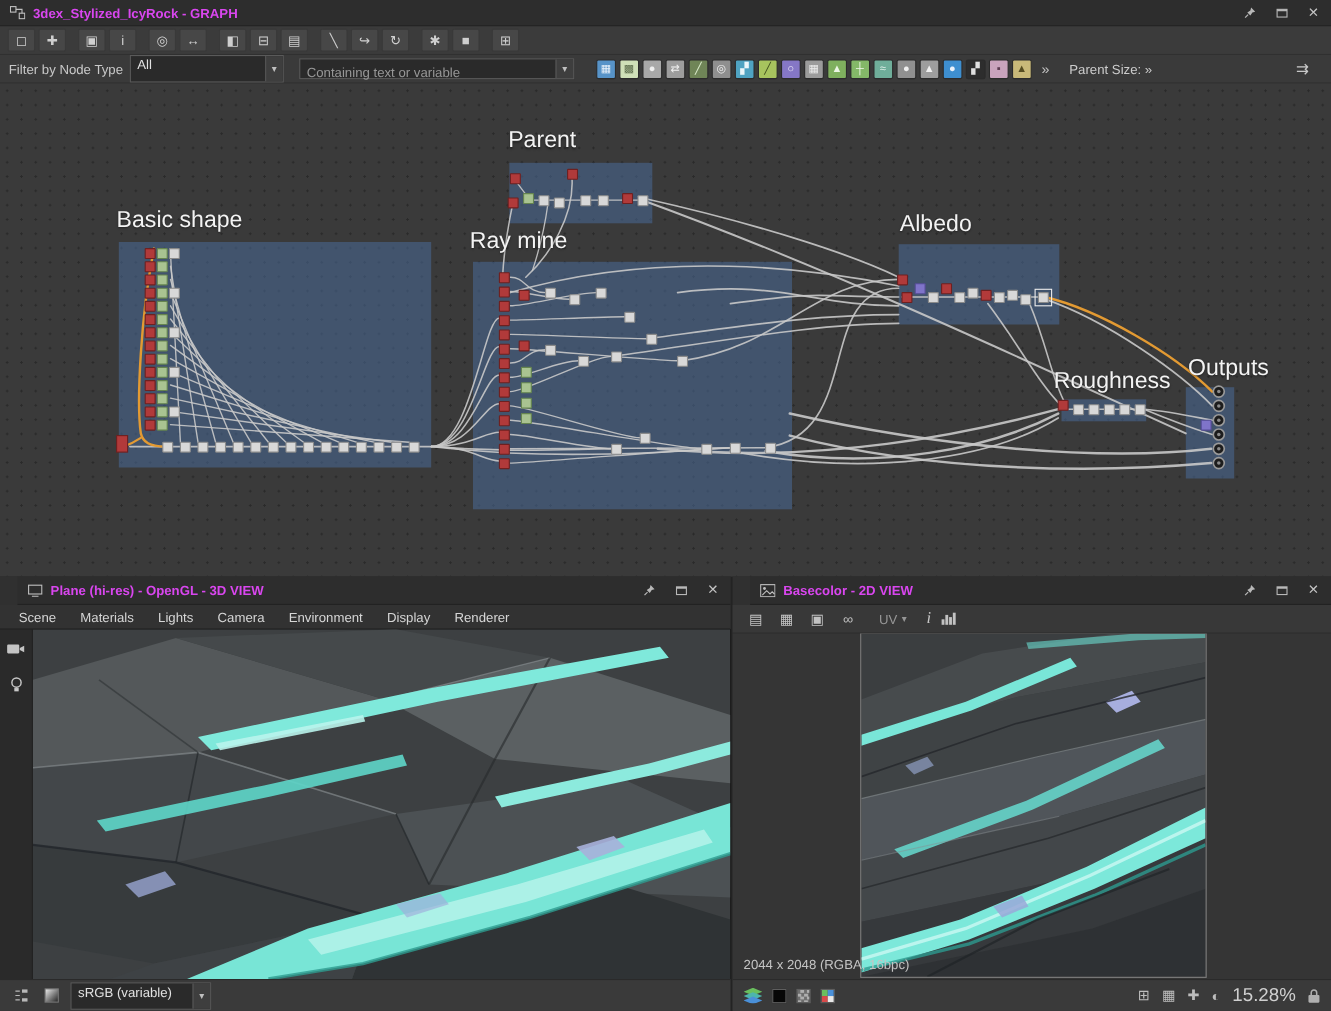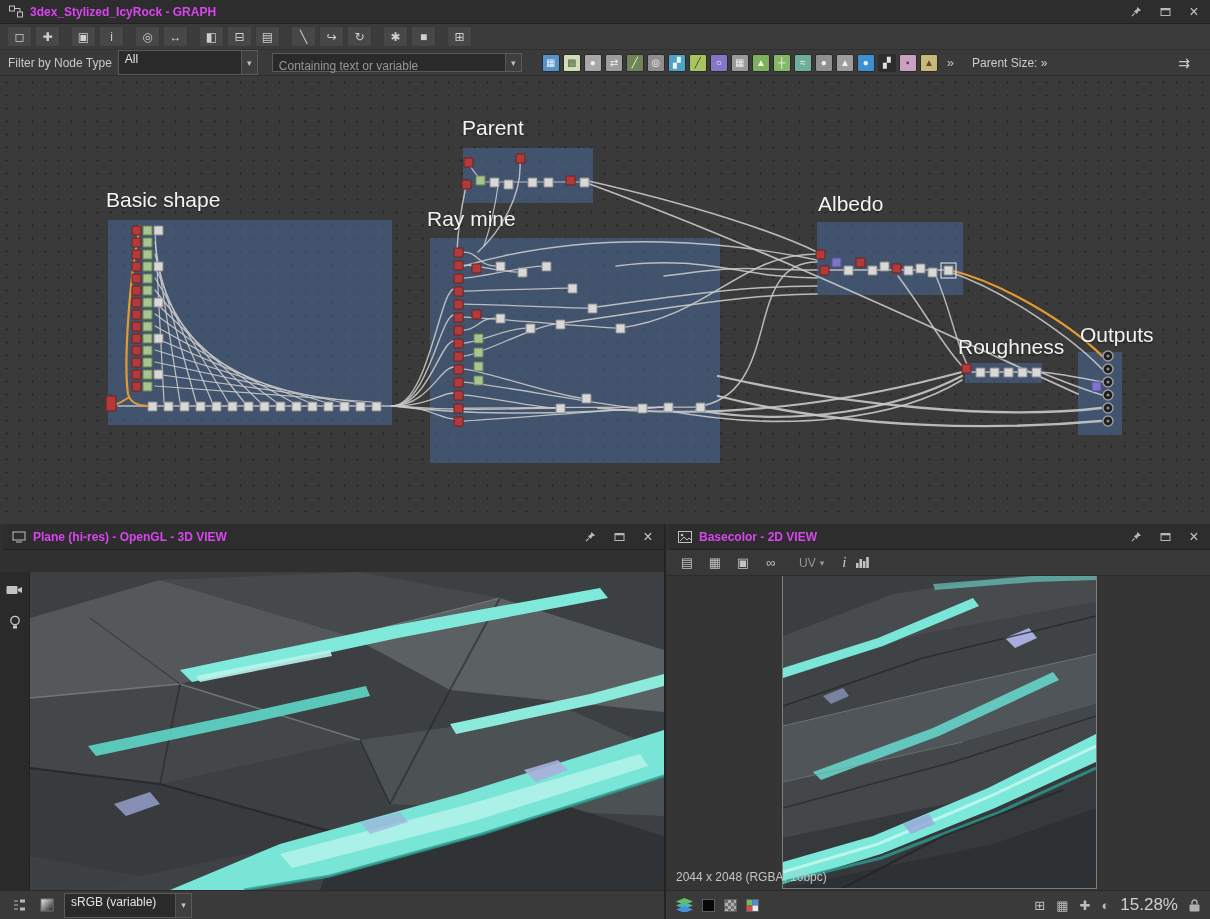--- a/index.html
+++ b/index.html
@@ -1,21 +1,21 @@
 <!DOCTYPE html>
 <html><head>
 <meta charset="utf-8">
 <style>
   *{margin:0;padding:0;box-sizing:border-box;}
   html,body{width:1210px;height:919px;background:#232323;font-family:"Liberation Sans","DejaVu Sans",sans-serif;overflow:hidden;}
   .app{position:relative;width:1210px;height:919px;background:#232323;color:#d8d8d8;font-size:12px;}
 
   
   .titlebar{position:absolute;left:0;right:0;top:0;height:24px;background:#2d2d2d;display:flex;align-items:center;gap:7px;padding:0 9px;border-bottom:1px solid #222;}
-  .p-header{position:absolute;left:3px;right:0;top:0;height:26px;background:#2d2d2d;display:flex;align-items:center;gap:7px;padding:0 9px;border-bottom:1px solid #222;}
+  .p-header{position:absolute;left:16px;right:0;top:0;height:26px;background:#2d2d2d;display:flex;align-items:center;gap:7px;padding:0 9px;border-bottom:1px solid #222;}
   .title{font-weight:bold;font-size:12px;color:#d946ef;white-space:nowrap;}
   .win-controls{margin-left:auto;display:flex;align-items:center;gap:15px;}
   .wc{display:flex;align-items:center;justify-content:center;width:14px;height:14px;color:#b8b8b8;cursor:pointer;}
   .wc.close{font-size:16px;line-height:12px;color:#c4c4c4;}
 
   
   .graph-panel{position:absolute;left:0;top:0;width:1210px;height:524px;background:#3a3a3a;}
   .gtoolbar{position:absolute;top:24px;left:0;right:0;height:26px;background:#3b3b3b;display:flex;align-items:center;gap:3px;padding:0 7px;border-bottom:1px solid #303030;}
   .tbtn{width:25px;height:21px;background:#474747;border:1px solid #393939;border-radius:2px;display:flex;align-items:center;justify-content:center;font-size:12px;color:#cfcfcf;cursor:pointer;}
   .tbtn.tgap{margin-left:8px;}
@@ -449,20 +449,29 @@
         <span class="wc">
           <svg width="11" height="10" viewBox="0 0 11 10">
               <rect x="1" y="1.5" width="9" height="7" fill="none" stroke="#b8b8b8"></rect>
               <line x1="1" y1="2.5" x2="10" y2="2.5" stroke="#b8b8b8" stroke-width="1.6"></line>
             </svg>
         </span>
         <span class="wc close">×</span>
       </div>
     </div>
 
+    <div class="menubar" id="menubar3d">
+        <span class="menu-item">Scene</span>
+        <span class="menu-item">Materials</span>
+        <span class="menu-item">Lights</span>
+        <span class="menu-item">Camera</span>
+        <span class="menu-item">Environment</span>
+        <span class="menu-item">Display</span>
+        <span class="menu-item">Renderer</span>
+      </div>
 
     <div class="v3d-body">
       <div class="v3d-strip">
         <span class="strip-btn">
           <svg width="17" height="12" viewBox="0 0 17 12">
               <rect x="0.5" y="2" width="11" height="8" rx="1" fill="#c4c4c4"></rect>
               <path d="M12 5 L16 3 V9 L12 7 Z" fill="#c4c4c4"></path>
             </svg>
         </span>
         <span class="strip-btn">

